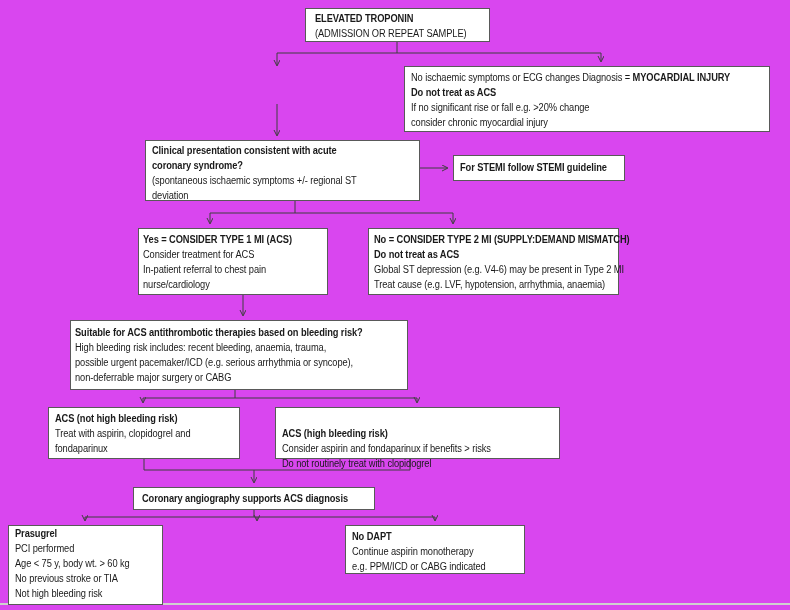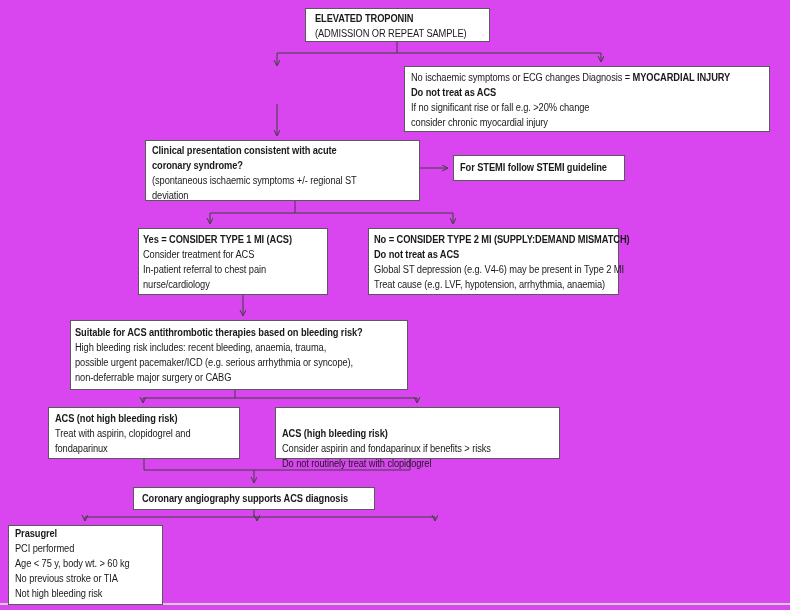--- a/index.html
+++ b/index.html
@@ -139,14 +139,19 @@
   <div class="node" id="box-angio">
       <div class="line"><b>Coronary angiography supports ACS diagnosis</b></div>
     </div>
   <div class="node" id="box-prasugrel">
       <div class="line"><b>Prasugrel</b></div>
       <div class="line"><span>PCI performed</span></div>
       <div class="line"><span>Age &lt; 75 y, body wt. &gt; 60 kg</span></div>
       <div class="line"><span>No previous stroke or TIA</span></div>
       <div class="line"><span>Not high bleeding risk</span></div>
     </div>
+  <div class="node" id="box-nodapt">
+      <div class="line"><b>No DAPT</b></div>
+      <div class="line"><span>Continue aspirin monotherapy</span></div>
+      <div class="line"><span>e.g. PPM/ICD or CABG indicated</span></div>
+    </div>
 
 </div>
 
 </body></html>

